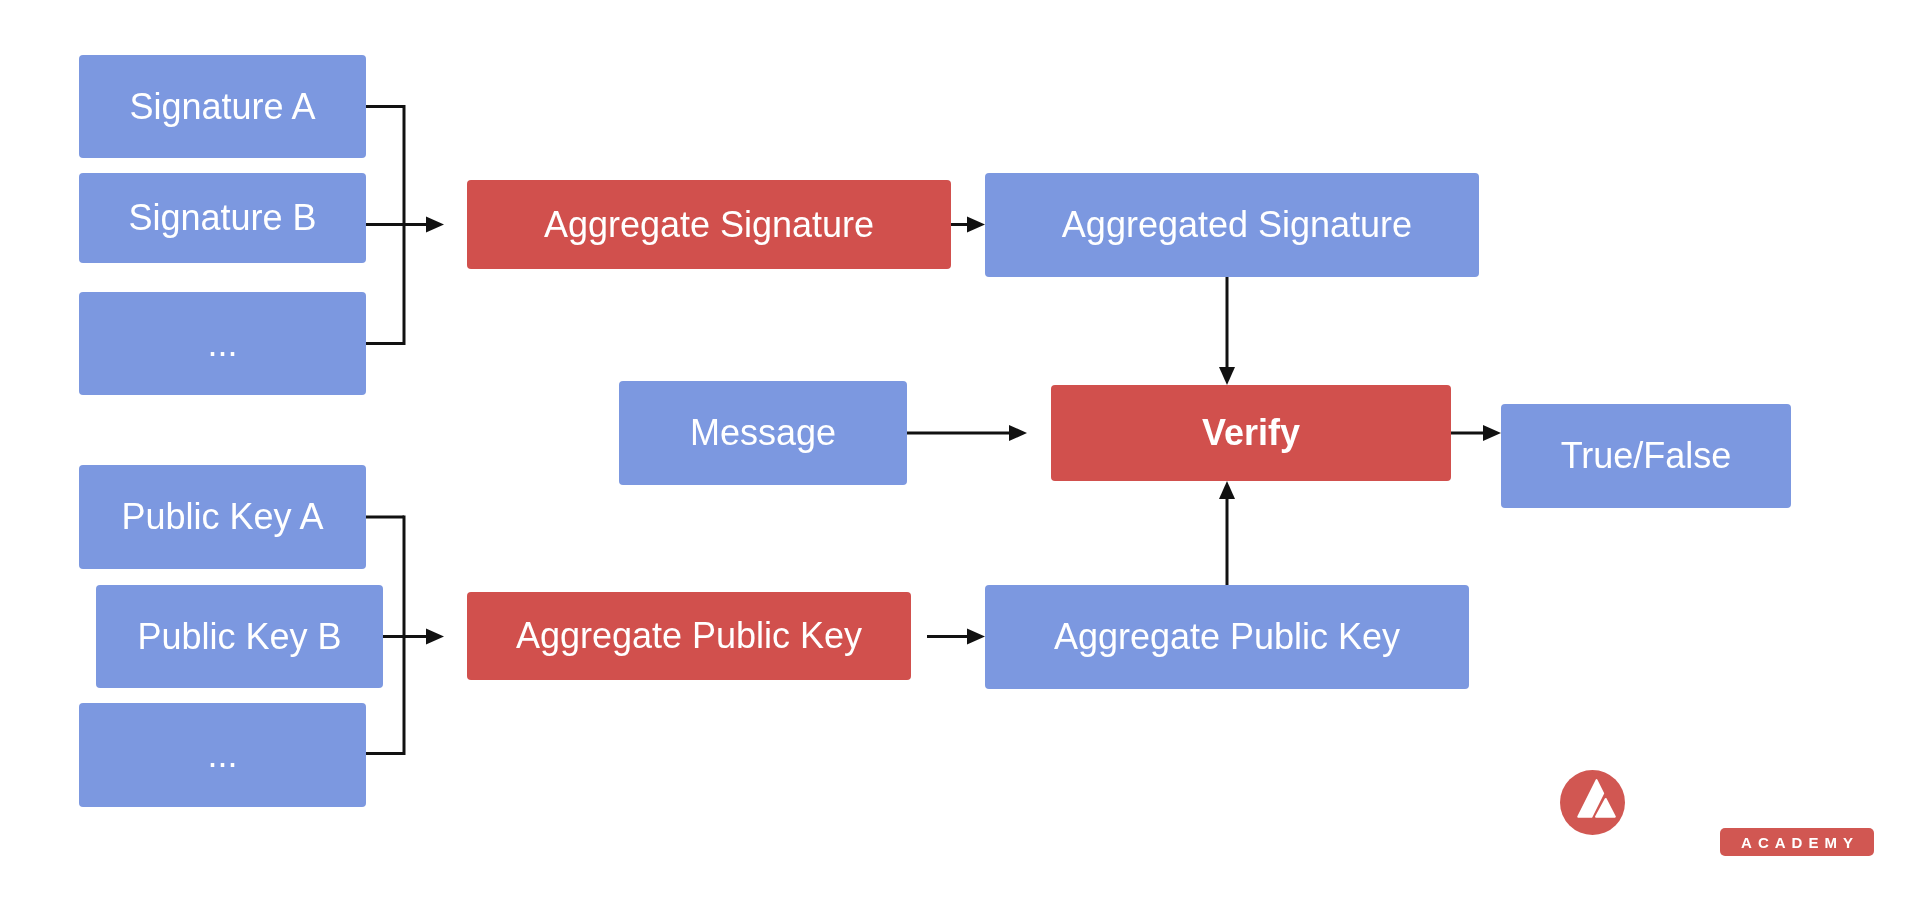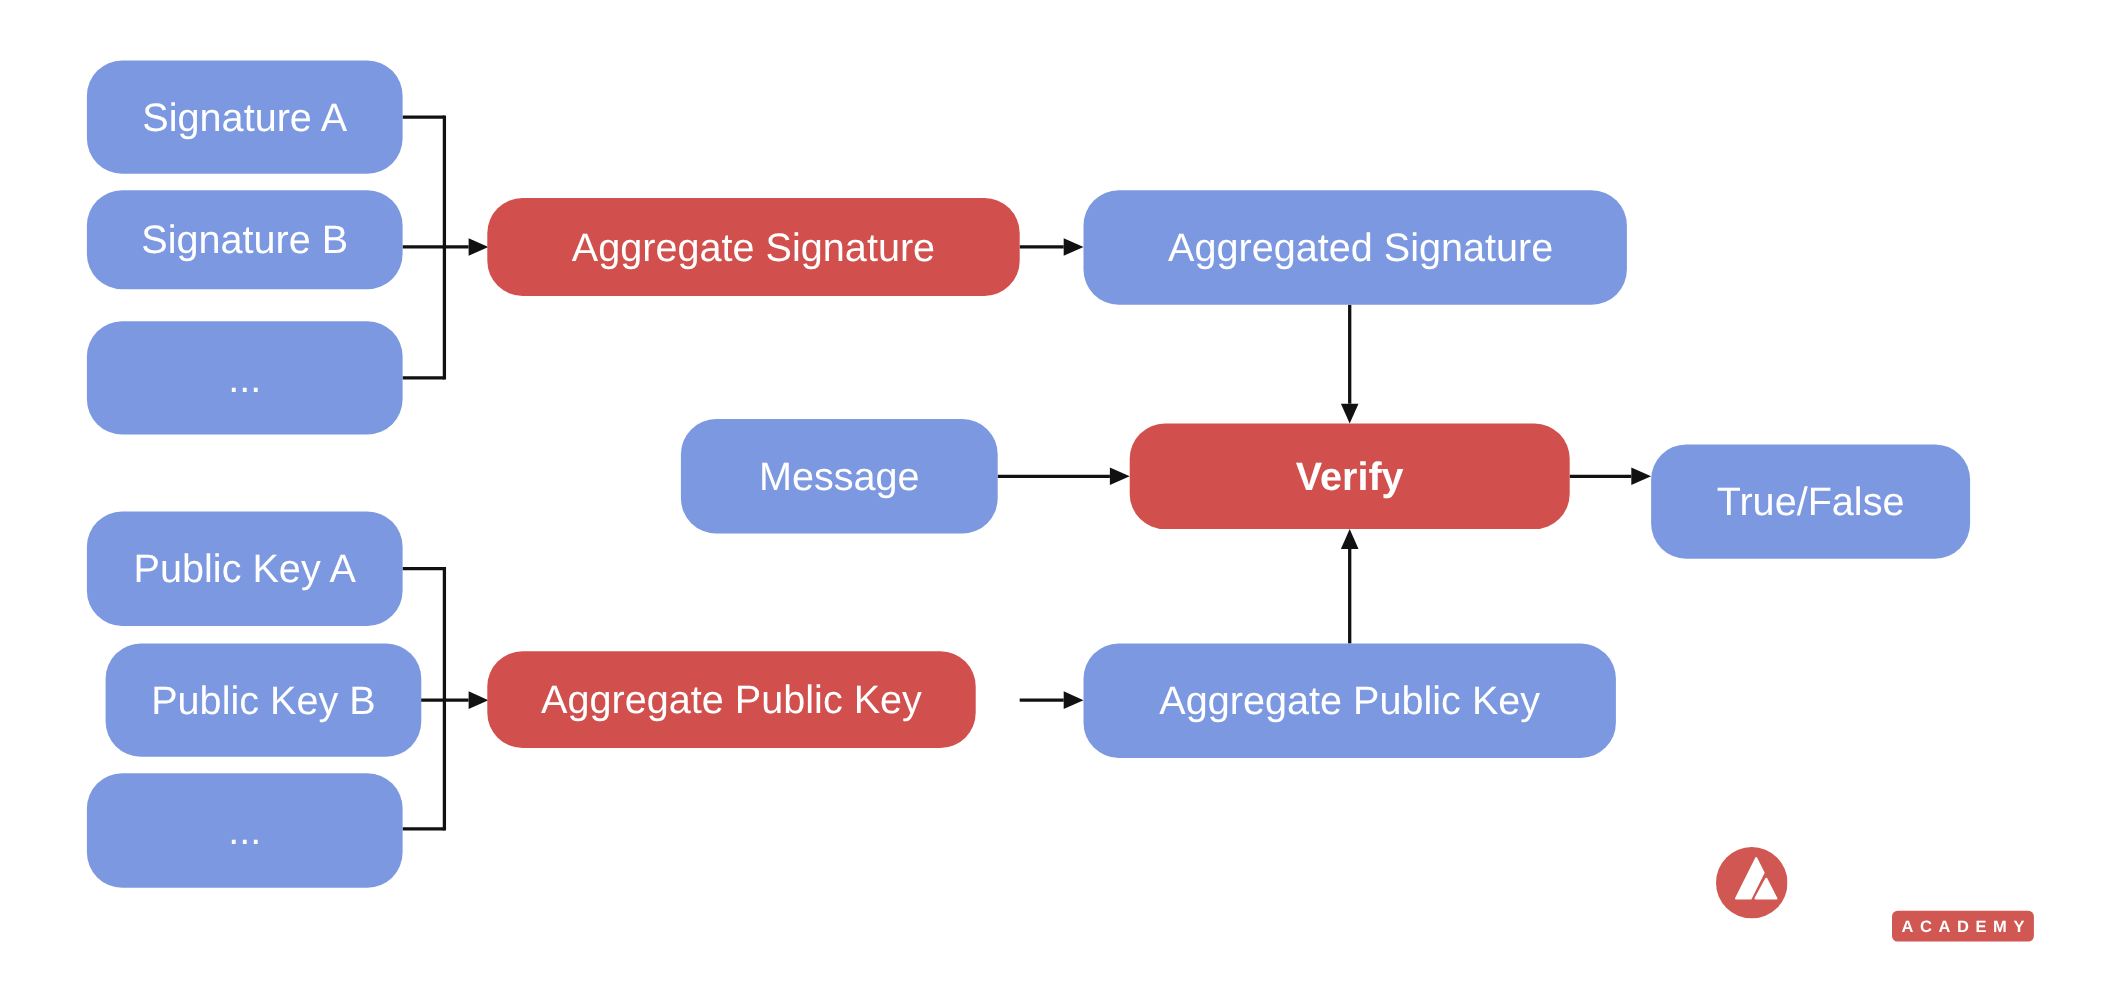--- a/index.html
+++ b/index.html
@@ -9,25 +9,25 @@
     --line:#111111;
   }
   html,body{margin:0;padding:0;background:#ffffff;}
   .canvas{
     position:relative;width:1920px;height:904px;background:#ffffff;
     font-family:"Liberation Sans",sans-serif;overflow:hidden;
   }
   .connectors{position:absolute;left:0;top:0;width:1920px;height:904px;}
   .node{
     position:absolute;display:flex;align-items:center;justify-content:center;
-    border-radius:32px;color:#ffffff;font-size:36px;line-height:1;
+    border-radius:4px;color:#ffffff;font-size:36px;line-height:1;
     white-space:nowrap;text-align:center;
   }
   .node.blue{background:var(--blue);}
-  .node.red{background:var(--red);}
+  .node.red{background:var(--red);margin-left:24px;}
   .node.bold{font-weight:bold;}
 
   
   .sig-a   {left:79px;  top:55px;  width:287px; height:103px;}
   .sig-b   {left:79px;  top:173px; width:287px; height:90px;}
   .sig-dot {left:79px;  top:292px; width:287px; height:103px;}
   .pk-a    {left:79px;  top:465px; width:287px; height:104px;}
   .pk-b    {left:96px;  top:585px; width:287px; height:103px;}
   .pk-dot  {left:79px;  top:703px; width:287px; height:104px;}
   .agg-sig-op  {left:443px; top:180px; width:484px; height:89px;}
@@ -39,21 +39,21 @@
   .agg-pk-res  {left:985px; top:585px; width:484px; height:104px;}
 
   
   .logo-mark{position:absolute;left:1560px;top:770px;width:65px;height:65px;}
   .logo-word{
     position:absolute;left:1638px;top:787px;width:250px;
     color:var(--logo-red);font-size:33px;font-weight:bold;letter-spacing:4px;
     line-height:1;white-space:nowrap;
   }
   .logo-badge{
-    position:absolute;left:1720px;top:828px;width:129px;height:28px;
+    position:absolute;left:1720px;top:828px;width:154px;height:28px;
     background:var(--logo-red);border-radius:5px;color:#ffffff;
     display:flex;align-items:center;justify-content:center;
     font-size:15px;font-weight:bold;letter-spacing:6px;text-indent:6px;
     line-height:1;
   }
 </style>
 </head>
 <body>
 
 <div class="canvas">

